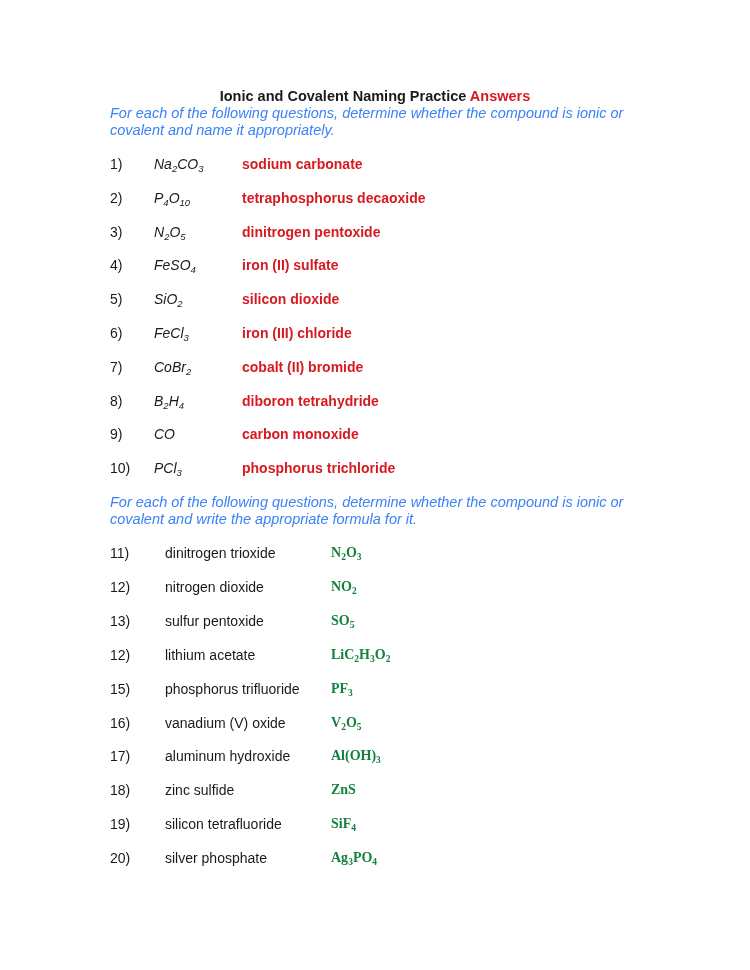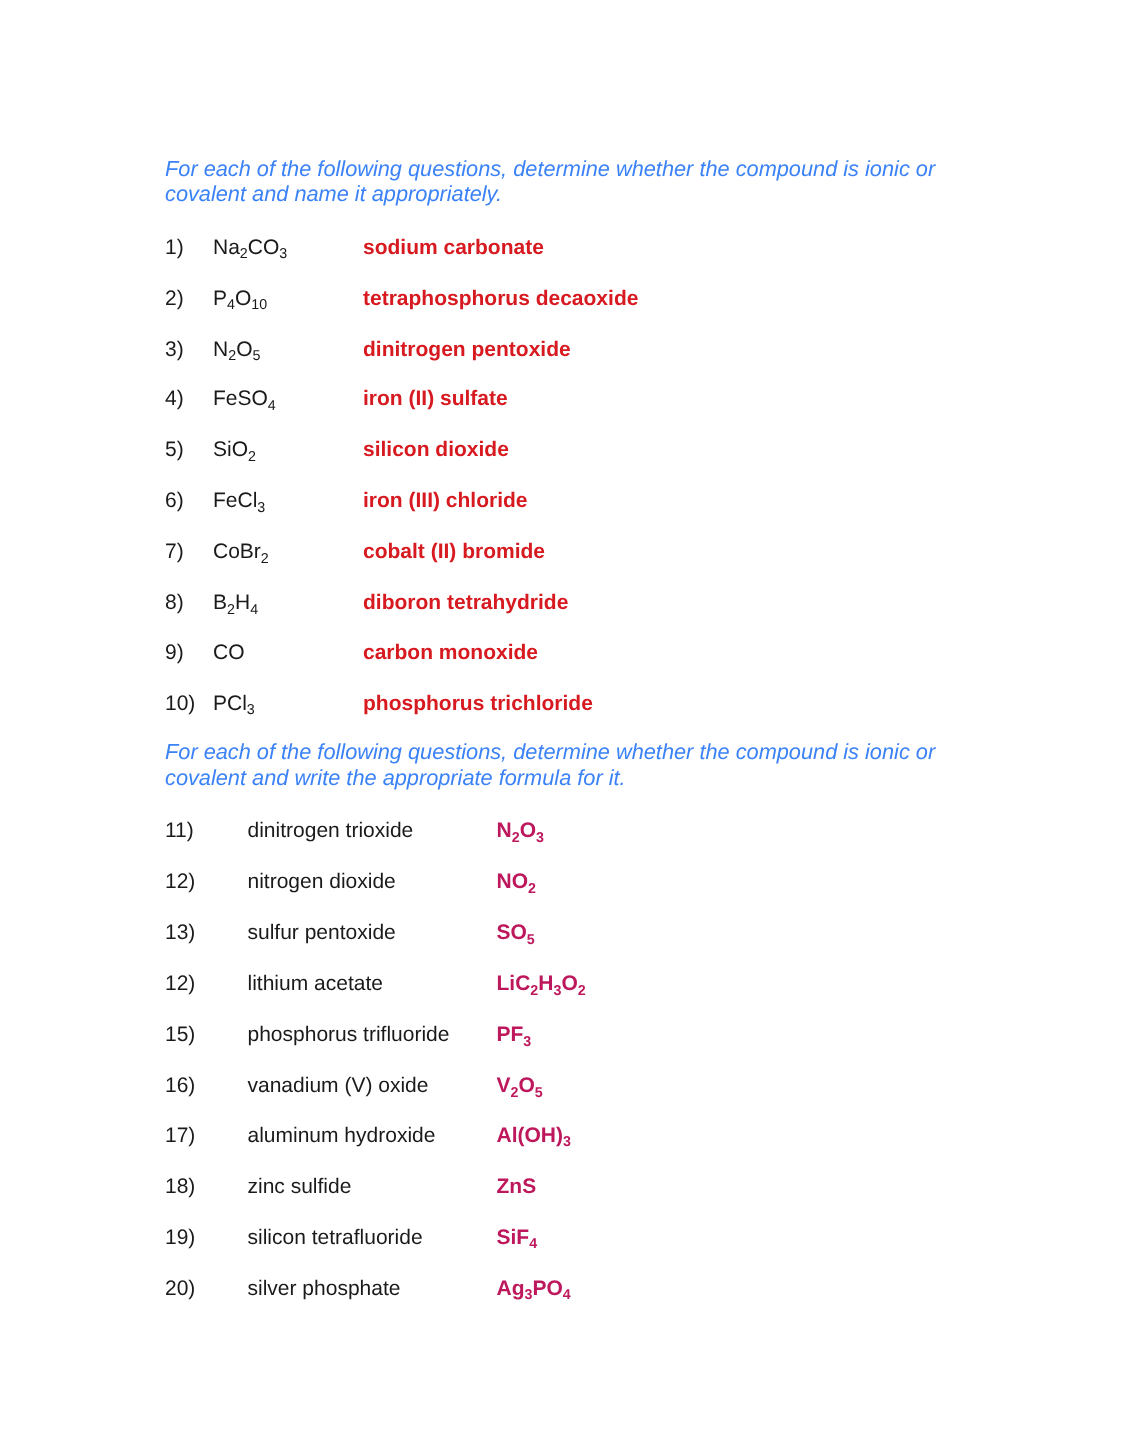--- a/index.html
+++ b/index.html
@@ -48,49 +48,55 @@
       line-height: 20px;
       white-space: nowrap;
     }
     .num {
       position: absolute;
       left: 0;
       width: 40px;
     }
     .c1 {
       position: absolute;
-      left: 32px;
+      left: 44px;
+      font-style: italic;
     }
     .ans1 {
       position: absolute;
       left: 132px;
       color: #d71920;
       font-weight: bold;
       text-align: right;
     }
     .c2 {
       position: absolute;
       left: 55px;
     }
     .ans2 {
       position: absolute;
       left: 221px;
-      color: #be185d;
+      color: #15803d;
       font-weight: bold;
+      font-family: Liberation Serif, serif;
     }
     sub {
       font-size: 9.5px;
       vertical-align: -3px;
       line-height: 0;
     }
   </style>
 </head>
 <body>
 
 <div class="page">
+  <div class="title">
+    <span>Ionic and Covalent Naming Practice</span>
+    <span class="accent">Answers</span>
+  </div>
 
   <div class="instructions" style="top:105px;">For each of the following questions, determine whether the compound is ionic or covalent and name it appropriately.</div>
 
   <div id="section1">
       <div class="row" style="top: 154px;">
         <span class="num">1)</span>
         <span class="c1"><span>Na</span><sub>2</sub><span>CO</span><sub>3</sub></span>
         <span class="ans1">sodium carbonate</span>
       </div>
       <div class="row" style="top: 187.8px;">

